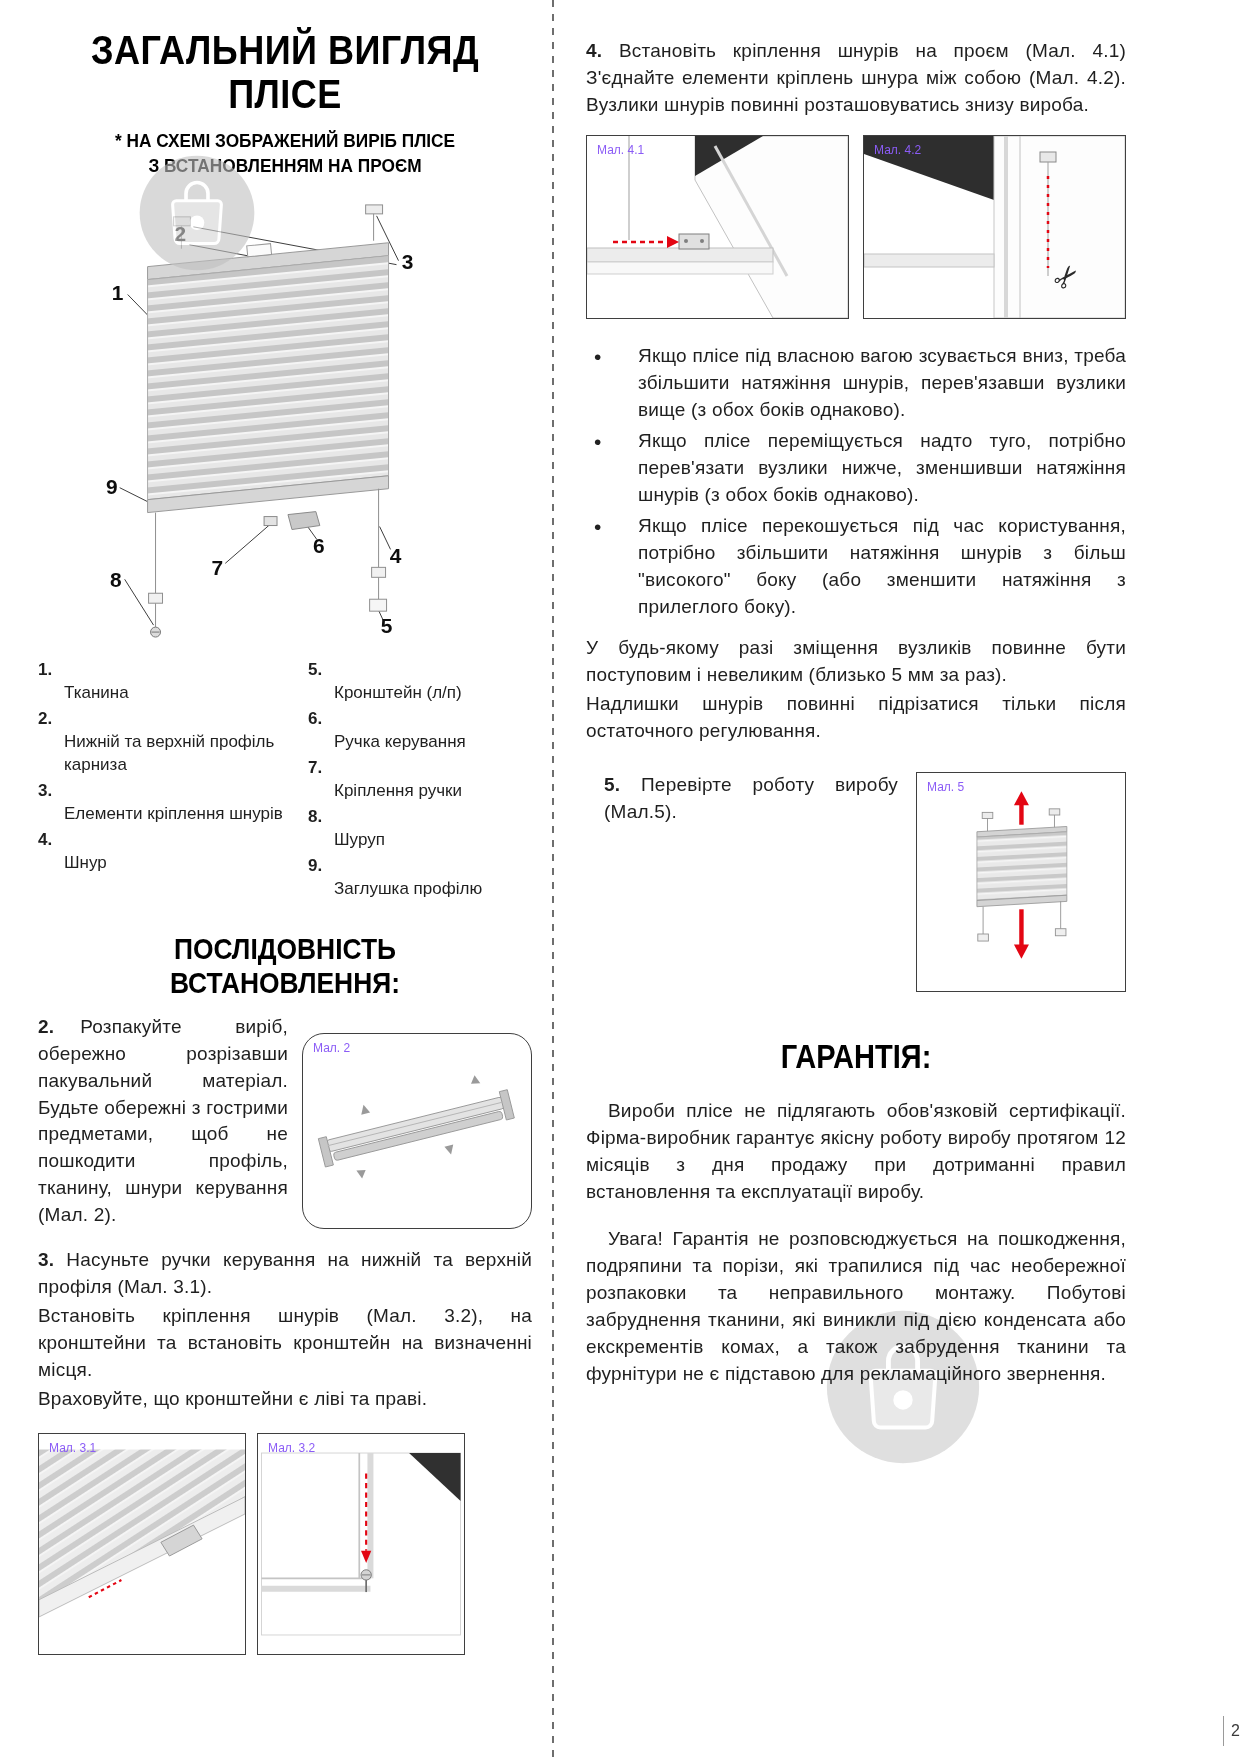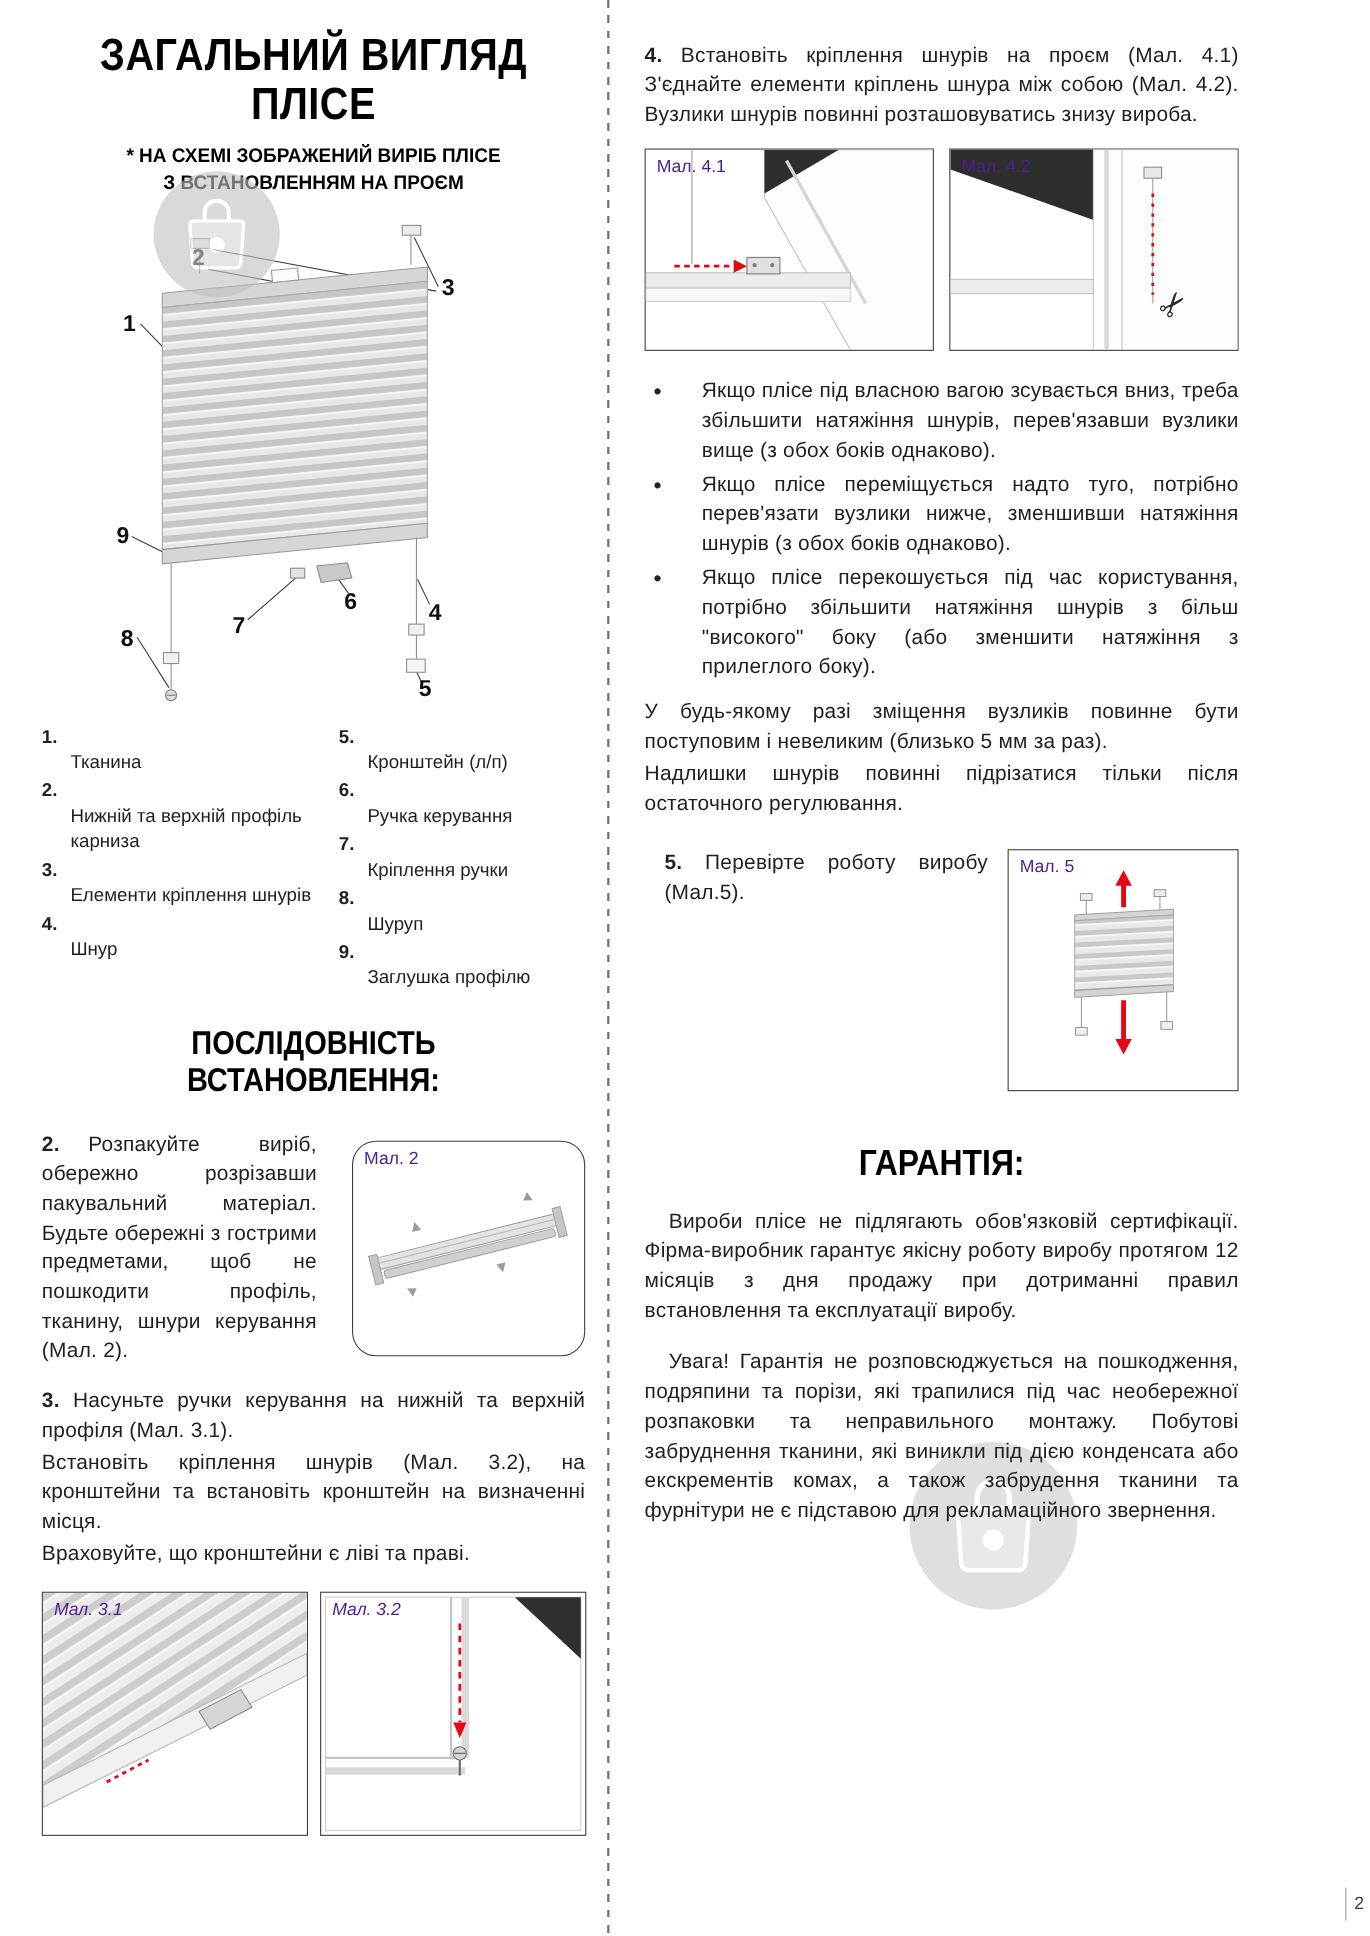--- a/index.html
+++ b/index.html
@@ -32,34 +32,34 @@
   .lnum { width:26px; flex:none; }
   .ltext { flex:1;margin-top:23px; }
 
   .section-title { margin:28px 0 0; text-align:center; font-size:30px; font-weight:800;
                    transform:scaleX(.88); color:#000; }
 
   .para { margin:0; font-size:19px; line-height:1.42; text-align:justify; letter-spacing:.2px; }
   .stepnum { font-weight:700; }
   .stepnum-wide { margin-right:26px; }
 
-  .step2row { display:flex; margin-top:28px; gap:32px; align-items:center; }
+  .step2row { display:flex; margin-top:14px; gap:14px; align-items:flex-end; }
   .step2text { width:250px; flex:none; }
 
   .figbox { position:relative; border:1px solid #3f3f3f; background:#fff; box-sizing:border-box; }
   .figbox svg { position:absolute; inset:0; width:100%; height:100%; }
-  .figlabel { position:absolute; top:7px; left:10px; font-size:16px; z-index:2; color:#4c1d95; }
+  .figlabel { position:absolute; top:7px; left:10px; font-size:12px; z-index:2; color:#8b5cf6; }
 
   .fig2 { flex:1; height:196px;border-radius:22px; }
 
   .step3 { margin-top:18px; }
   .step3 .para { margin-top:2px; }
 
   .figrow { display:flex; gap:11px; margin-top:20px; }
-  .fig31, .fig32 { width:242px; height:222px; flex:none;font-style:italic; }
+  .fig31, .fig32 { width:208px; height:222px; flex:none; }
 
   .figrow4 { margin-top:16px; gap:14px; }
   .fig41, .fig42 { width:263px; height:184px; flex:none; }
 
   .bullets { list-style:none; margin:24px 0 0; padding:0; }
   .bullets li { position:relative; padding-left:52px; font-size:19px; line-height:1.42;
                 text-align:justify; margin-bottom:4px; letter-spacing:.2px; }
   .bullets li::before { content:"•"; position:absolute; left:8px; top:-1px; font-size:21px; color:#222; }
 
   .note1 { margin-top:14px; }

